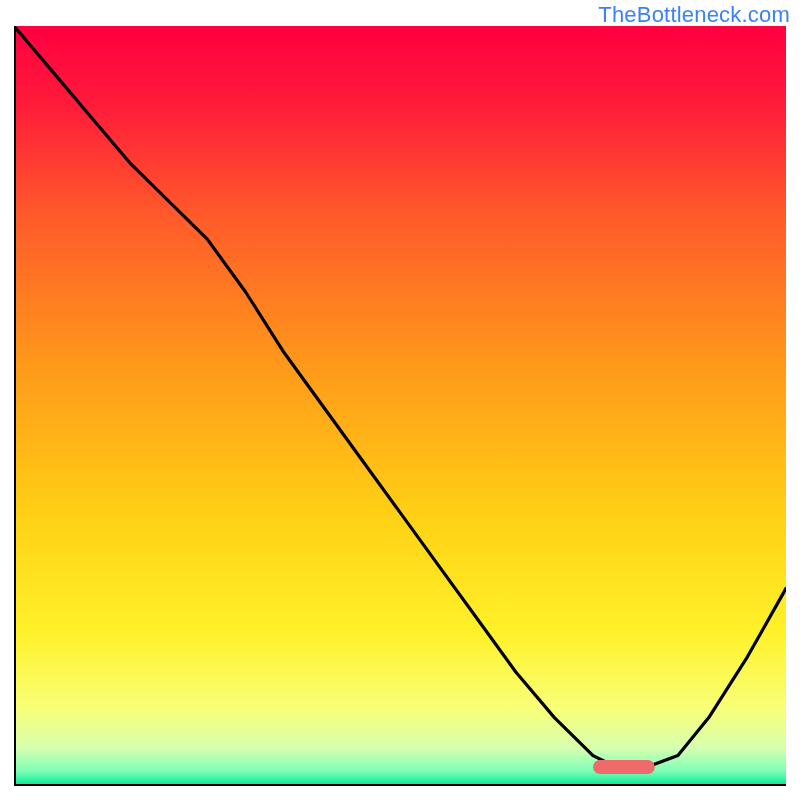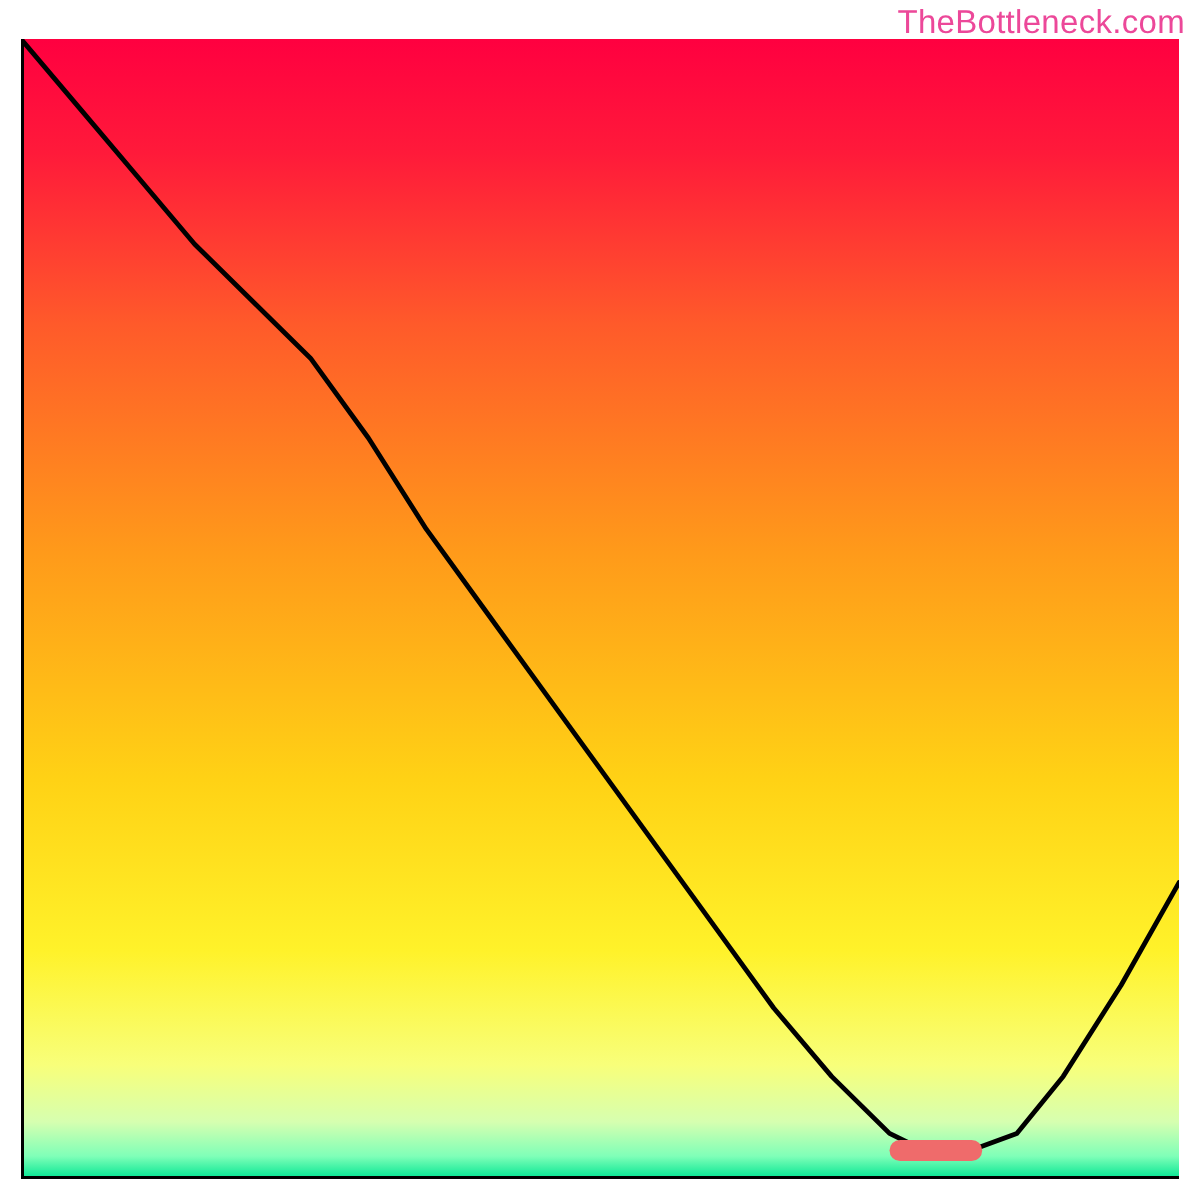--- a/index.html
+++ b/index.html
@@ -12,21 +12,21 @@
   }
   .wrap {
     position: relative;
     width: 800px;
     height: 800px;
   }
   .watermark {
     position: absolute;
     top: 2px;
     right: 10px;
-    color: #ec4899;
+    color: #3b82f6;
     font-size: 22px;
     font-family: Arial, Helvetica, sans-serif;
     letter-spacing: 0.2px;
     z-index: 5;
   }
   svg.plot {
     position: absolute;
     left: 14px;
     top: 26px;
     display: block;

